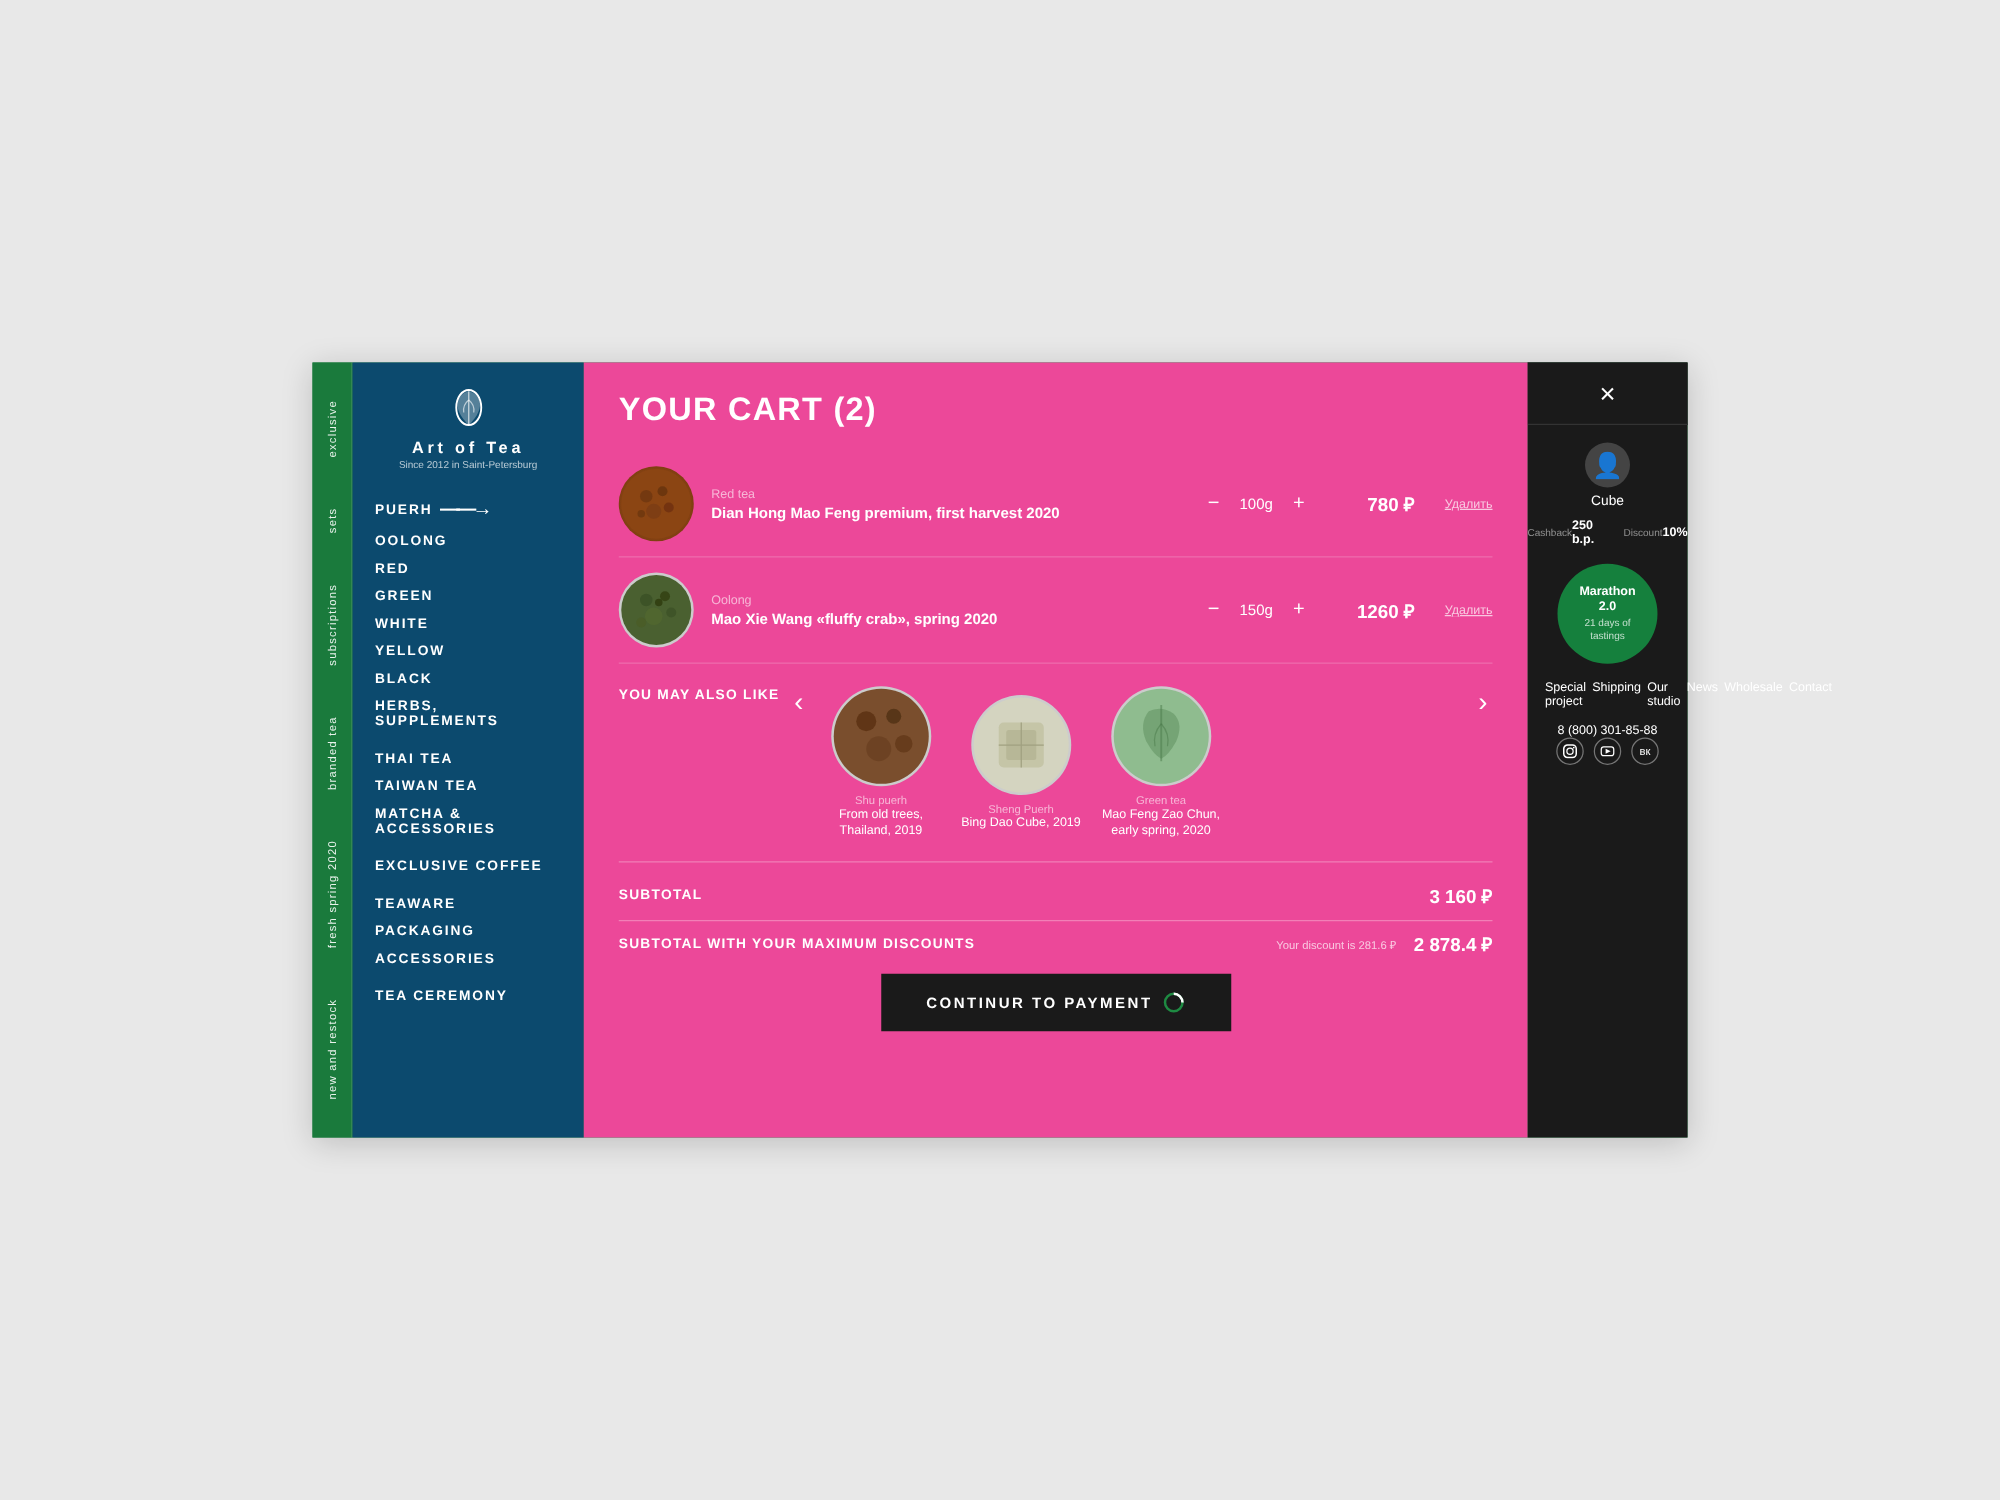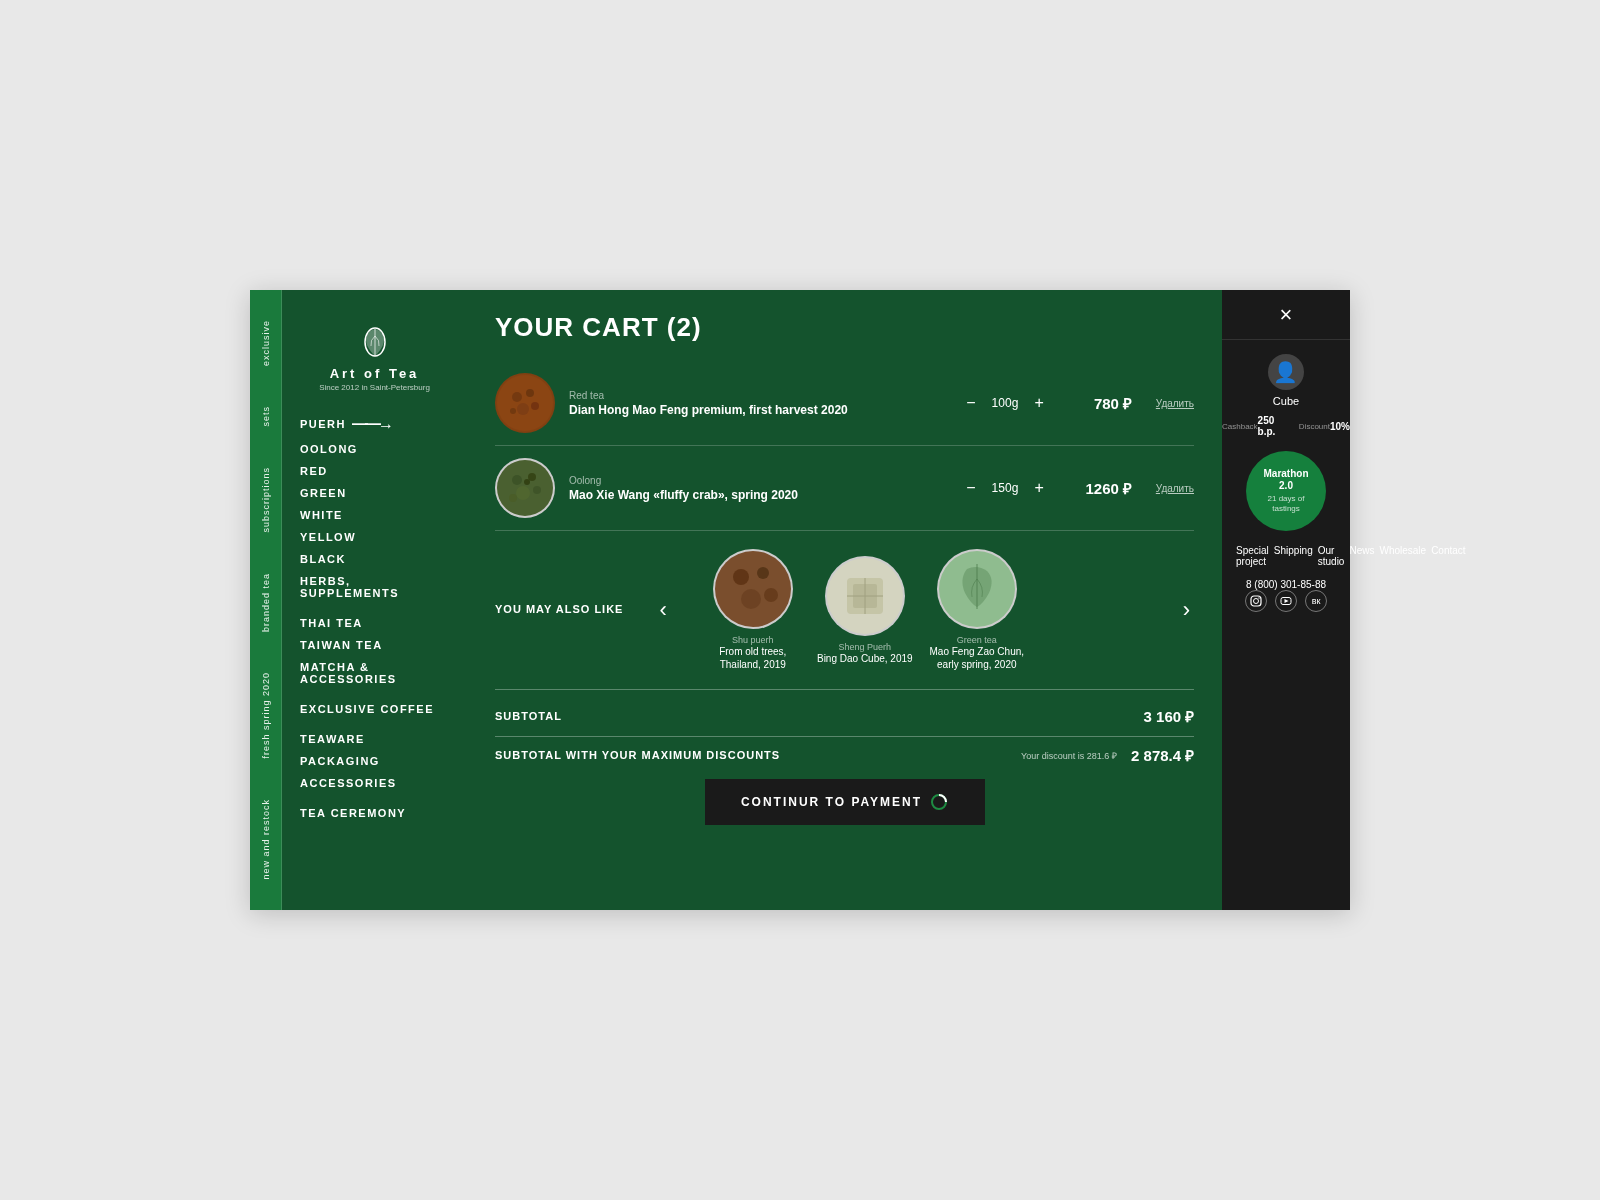--- a/index.html
+++ b/index.html
@@ -39,22 +39,22 @@
       writing-mode: vertical-rl;
       transform: rotate(180deg);
       white-space: nowrap;
       opacity: 0.9;
       cursor: pointer;
     }
 
     
     .main-nav {
       width: 185px;
-      background: #14532d;
-      padding: 32px 18px;
+      background: #0c4a6e;
+      padding: 16px 18px;
       display: flex;
       flex-direction: column;
       overflow-y: auto;
     }
     .logo-area {
       display: flex;
       flex-direction: column;
       align-items: center;
       margin-bottom: 18px;
     }
@@ -95,21 +95,21 @@
     .nav-arrow {
       color: white;
       font-size: 16px;
       letter-spacing: -3px;
     }
     .nav-spacer { height: 8px; }
 
     
     .cart-area {
       flex: 1;
-      background: #14532d;
+      background: #ec4899;
       padding: 22px 28px;
       overflow-y: auto;
       position: relative;
     }
     .cart-title {
       color: white;
       font-size: 26px;
       font-weight: bold;
       letter-spacing: 1px;
       margin-bottom: 18px;
@@ -179,22 +179,22 @@
       font-size: 10px;
       cursor: pointer;
       text-decoration: underline;
       margin-left: 10px;
     }
 
     
     .also-like-section {
       margin-top: 18px;
       display: flex;
-      gap: 32px;
-      align-items: center;
+      gap: 8px;
+      align-items: flex-start;
     }
     .also-like-label {
       color: white;
       font-size: 11px;
       font-weight: bold;
       letter-spacing: 1px;
       text-transform: uppercase;
       min-width: 70px;
       line-height: 1.4;
     }

